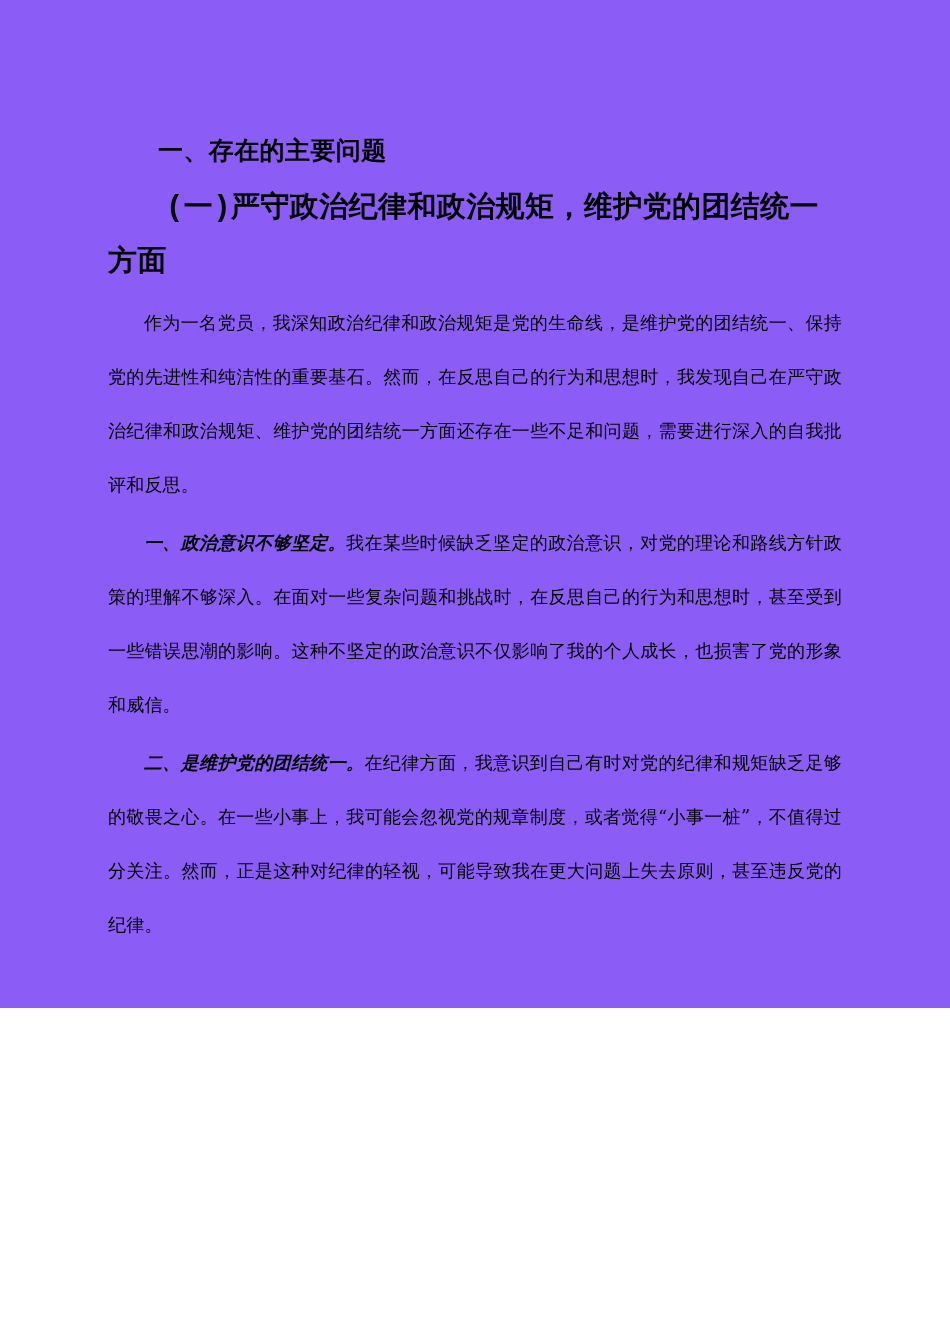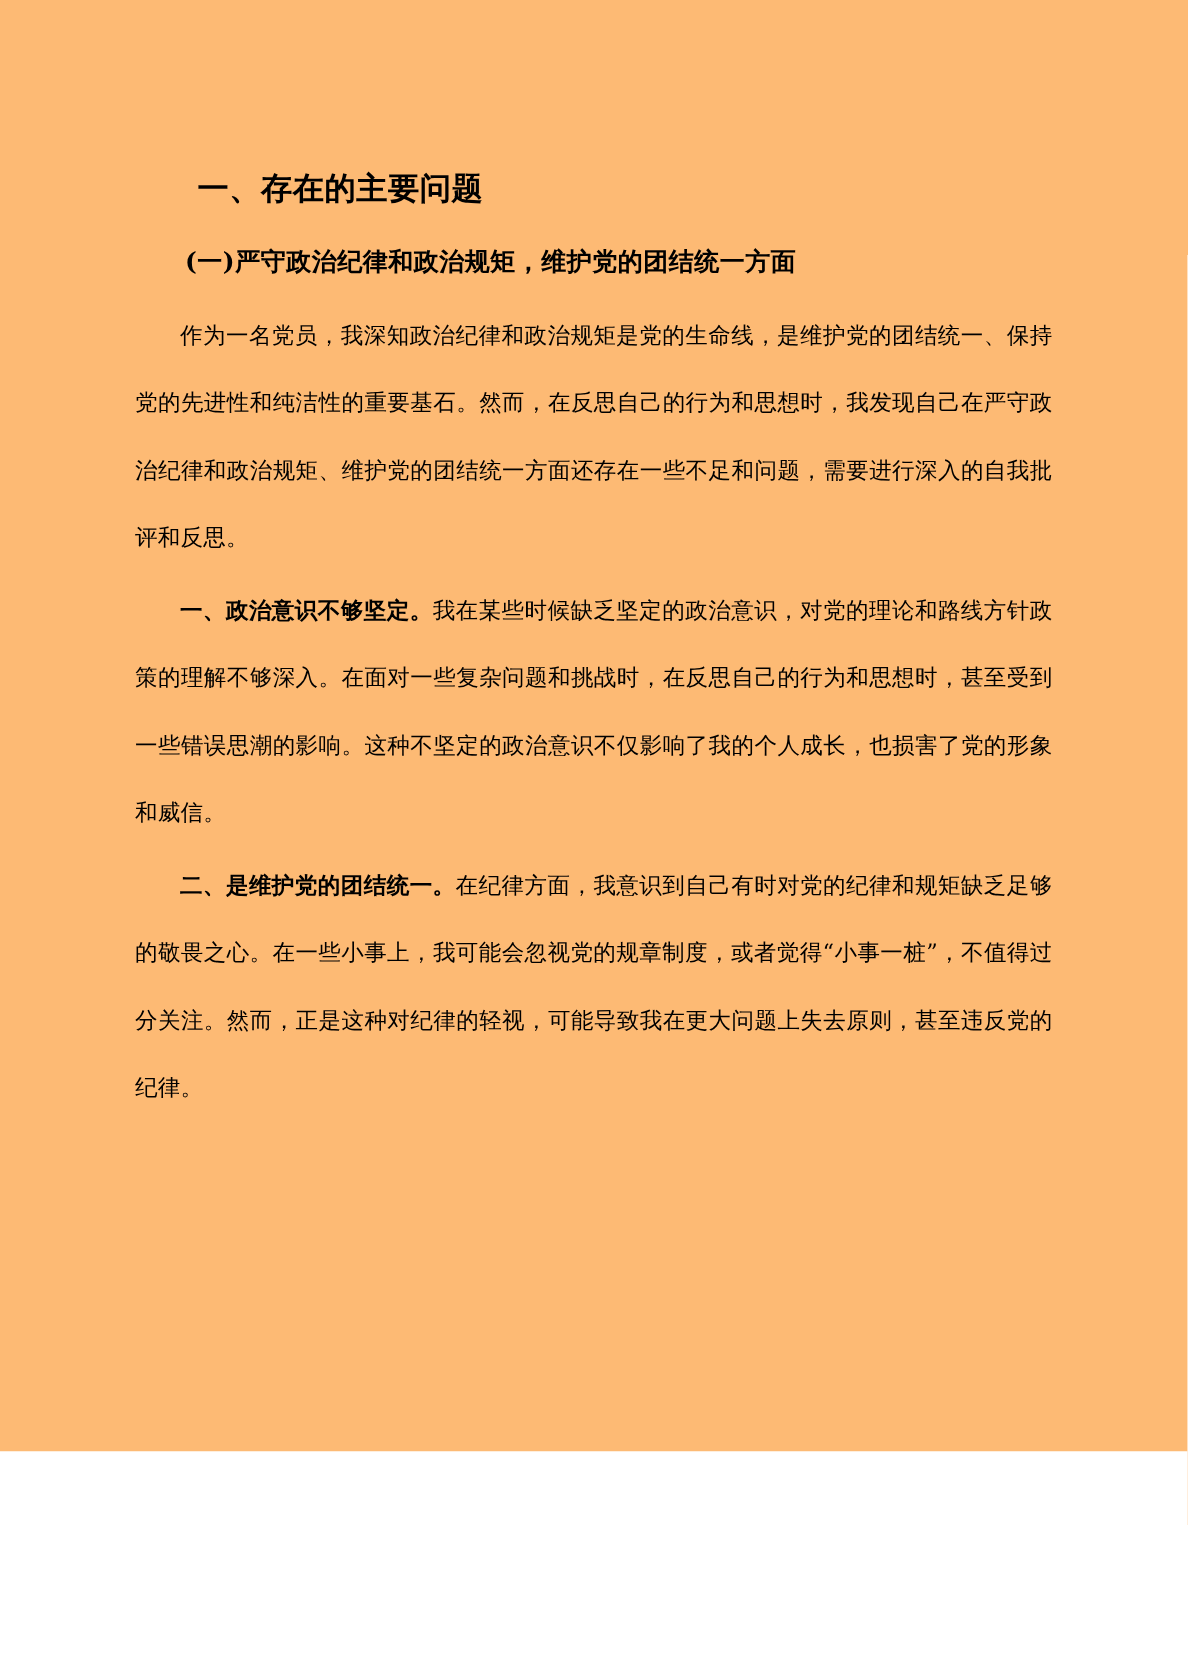--- a/index.html
+++ b/index.html
@@ -10,56 +10,58 @@
   body {
     width: 950px;
     height: 1344px;
     font-family: "DejaVu Serif", "Liberation Serif", serif;
     color: #000000;
     overflow: hidden;
   }
   .page {
     position: relative;
     width: 950px;
-    height: 1161px;
+    height: 1008px;
     box-sizing: border-box;
     padding: 118px 108px 60px 108px;
-    background: #fdba74;
+    background: #8b5cf6;
   }
   .doc-body {
     width: 100%;
   }
   h1.section-title,
   h2.subsection-title {
     margin: 0;
     font-weight: bold;
     font-size: 25px;
     line-height: 54px;
     text-indent: 2em;
     letter-spacing: 0.4px;
   }
   h1.section-title {
     margin-top: 6px;
     margin-bottom: 4px;
   }
   h2.subsection-title {
     margin-bottom: 6px;
-    font-size: 20px;
+    font-size: 29px;
+    font-family: Liberation Mono, monospace;
   }
   p.para {
     margin: 0 0 4px 0;
     font-size: 18px;
     line-height: 54px;
     text-indent: 2em;
     text-align: justify;
     text-justify: inter-ideograph;
     letter-spacing: 0.2px;
   }
   p.para .lead {
     font-weight: bold;
+    font-style: italic;
   }
 </style>
 </head>
 <body>
 
 <div class="page">
   <div class="doc-body">
 
     <h1 class="section-title">一、存在的主要问题</h1>
 

